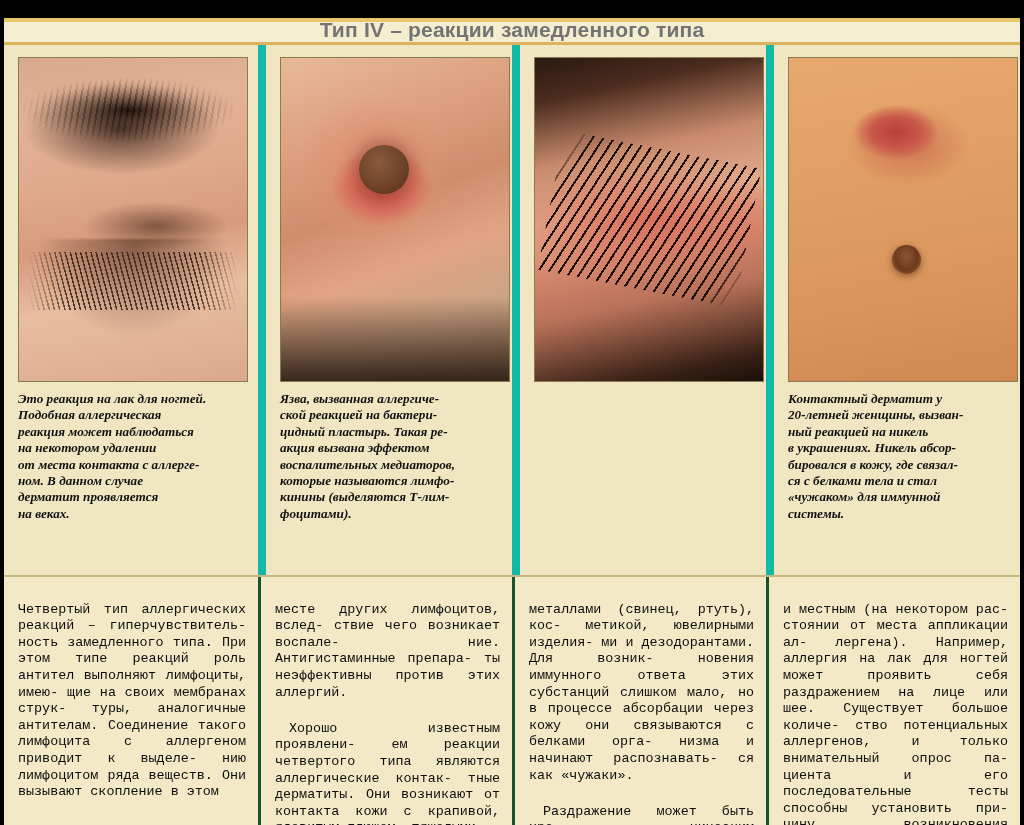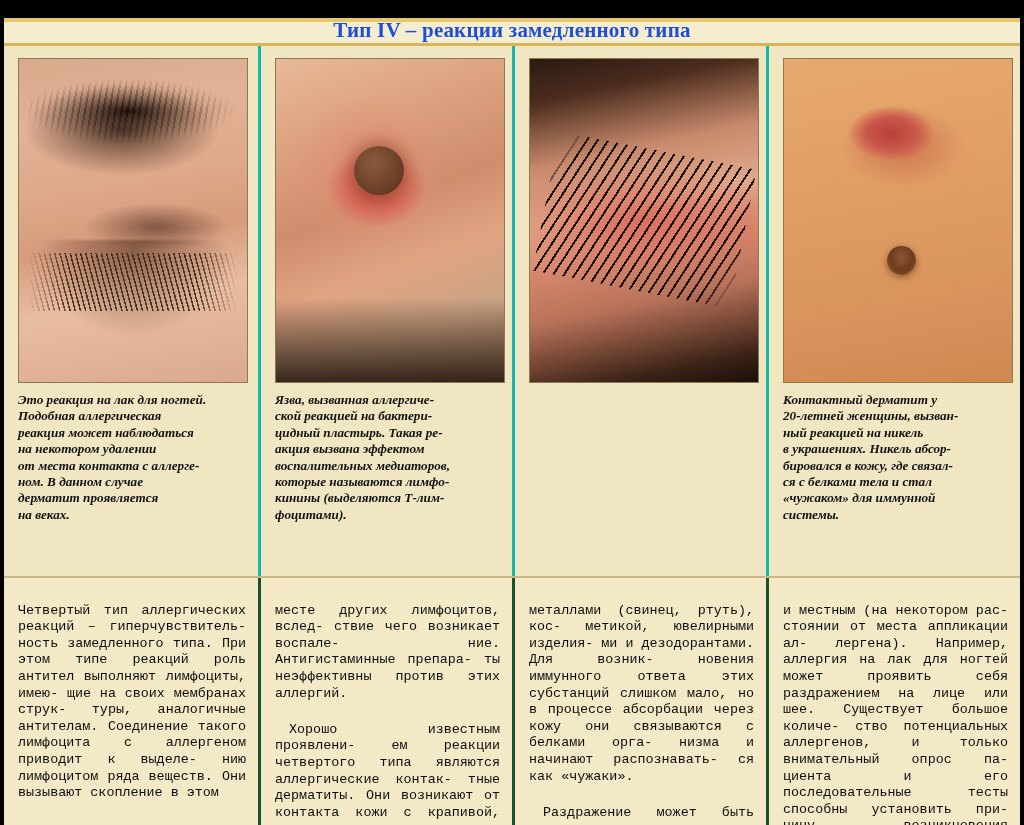--- a/index.html
+++ b/index.html
@@ -43,45 +43,45 @@
     justify-content: center;
   }
   .title-bar::before {
     content: "";
     position: absolute;
     left: 0; right: 0; top: 0;
     height: 4px;
     background: #e6c76e;
   }
   .title-text {
-    font-family: Liberation Serif, serif;
+    font-family: Liberation Sans, sans-serif;
     font-weight: bold;
     font-size: 21px;
-    color: #1d4ed8;
+    color: #737373;
     letter-spacing: 0.2px;
     text-align: center;
   }
   
   .panels {
     display: flex;
     flex: 0 0 auto;
     height: 530px;
     background: #efe4c0;
   }
   .panel {
     position: relative;
     width: 254px;
     box-sizing: border-box;
     padding: 12px 0 0 14px;
     display: flex;
     flex-direction: column;
     background: #f1e6c2;
   }
   .panel + .panel {
-    border-left: 3px solid #14b8a6;
+    border-left: 8px solid #14b8a6;
   }
   .photo {
     width: 230px;
     height: 325px;
     border: 1px solid #8a7a50;
     box-sizing: border-box;
     overflow: hidden;
     position: relative;
   }
   .caption {

